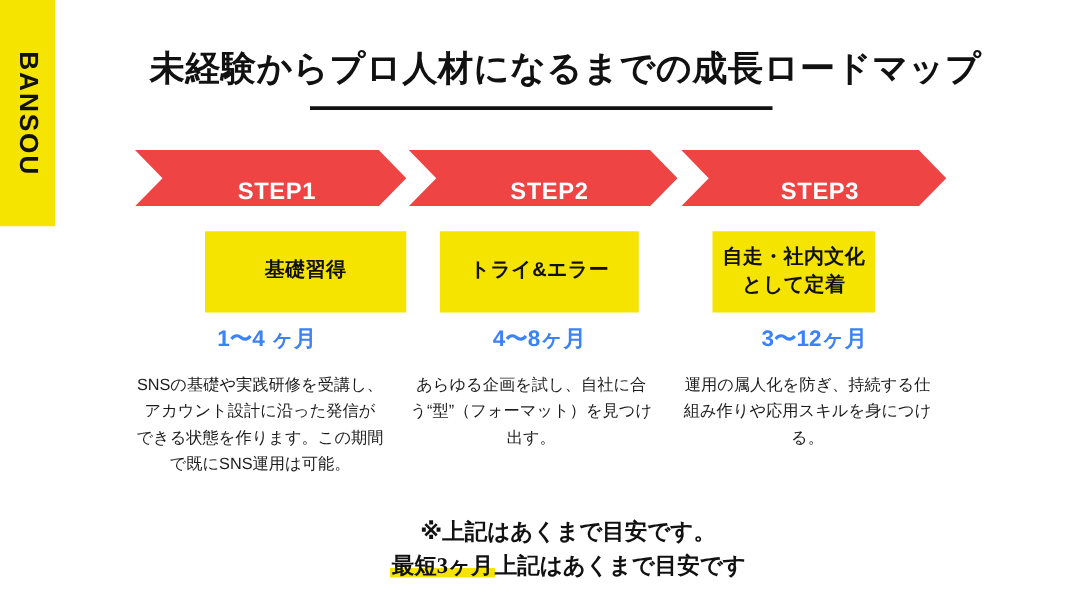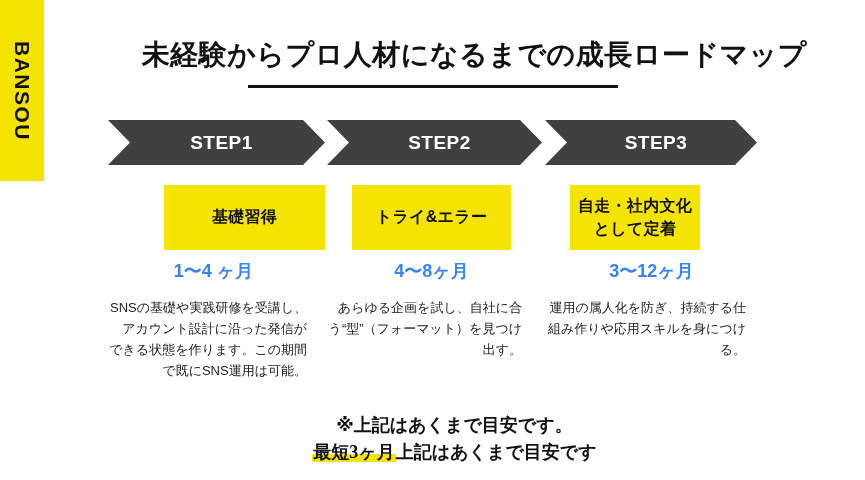--- a/index.html
+++ b/index.html
@@ -37,50 +37,51 @@
     letter-spacing: 1.5px;
     color: #111111;
   }
 
   
   #page-title {
     position: absolute;
     left: 44px;
     top: 36px;
     width: 763px;
-    text-align: right;
+    text-align: center;
     font-size: 28px;
     font-weight: 700;
     letter-spacing: 0.5px;
     color: #111111;
     white-space: nowrap;
+    padding-left: 27px;
   }
   #title-rule {
     position: absolute;
     left: 248px;
     top: 85px;
     width: 370px;
     height: 3px;
     background: #111111;
   }
 
   
   .chevron {
     position: absolute;
     top: 120px;
     height: 45px;
-    background: #404040;
+    background: #ef4444;
     -webkit-clip-path: polygon(0 0, calc(100% - 22px) 0, 100% 50%, calc(100% - 22px) 100%, 0 100%, 22px 50%);
     clip-path: polygon(0 0, calc(100% - 22px) 0, 100% 50%, calc(100% - 22px) 100%, 0 100%, 22px 50%);
     color: #ffffff;
     font-size: 19px;
     font-weight: 700;
     letter-spacing: 0.5px;
     display: flex;
-    align-items: center;
+    align-items: flex-end;
     justify-content: center;
   }
   .chevron .chev-label { padding-left: 10px; }
   #chevron-1 { left: 108px; width: 217px; }
   #chevron-2 { left: 327px; width: 215px; }
   #chevron-3 { left: 545px; width: 212px; }
 
   
   .phase-box {
     position: absolute;
@@ -114,21 +115,21 @@
   #duration-2 { left: 352px; width: 159px; text-align: center; }
   #duration-3 { left: 570px; width: 163px; }
 
   
   .desc {
     position: absolute;
     top: 297px;
     font-size: 13px;
     line-height: 1.62;
     color: #1c1c1c;
-    text-align: right;
+    text-align: center;
   }
   #desc-1 { left: 109px; width: 198px; }
   #desc-2 { left: 328px; width: 194px; }
   #desc-3 { left: 546px; width: 200px; }
 
   
   #footer-note {
     position: absolute;
     left: 44px;
     top: 412px;

